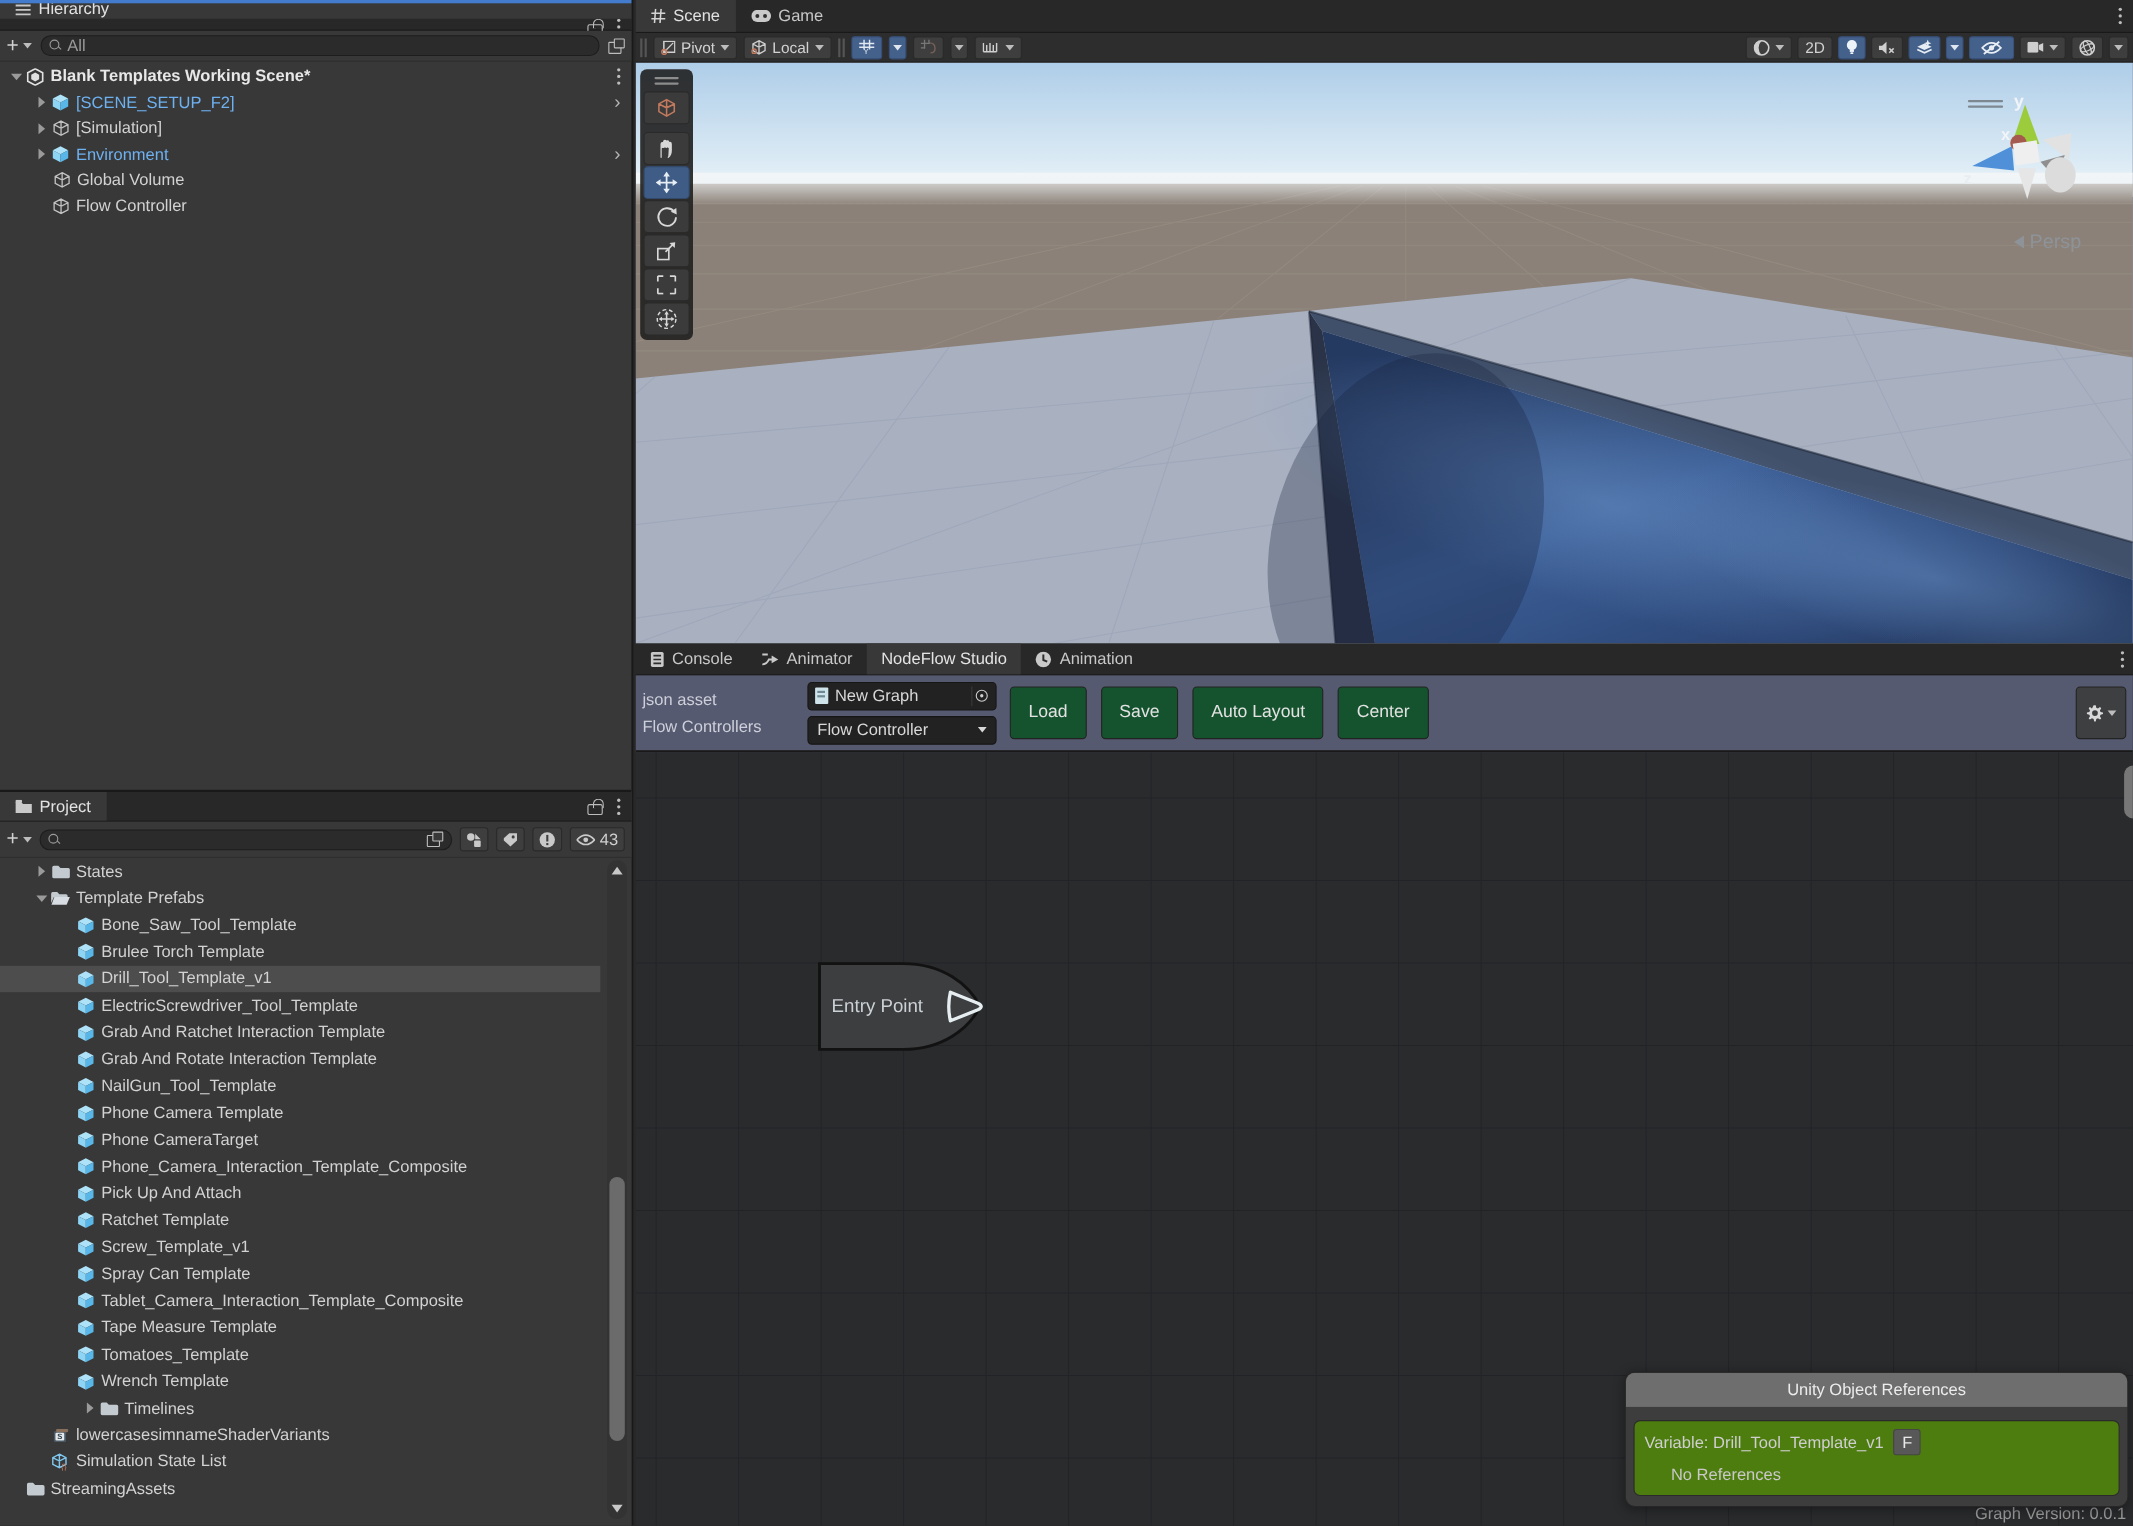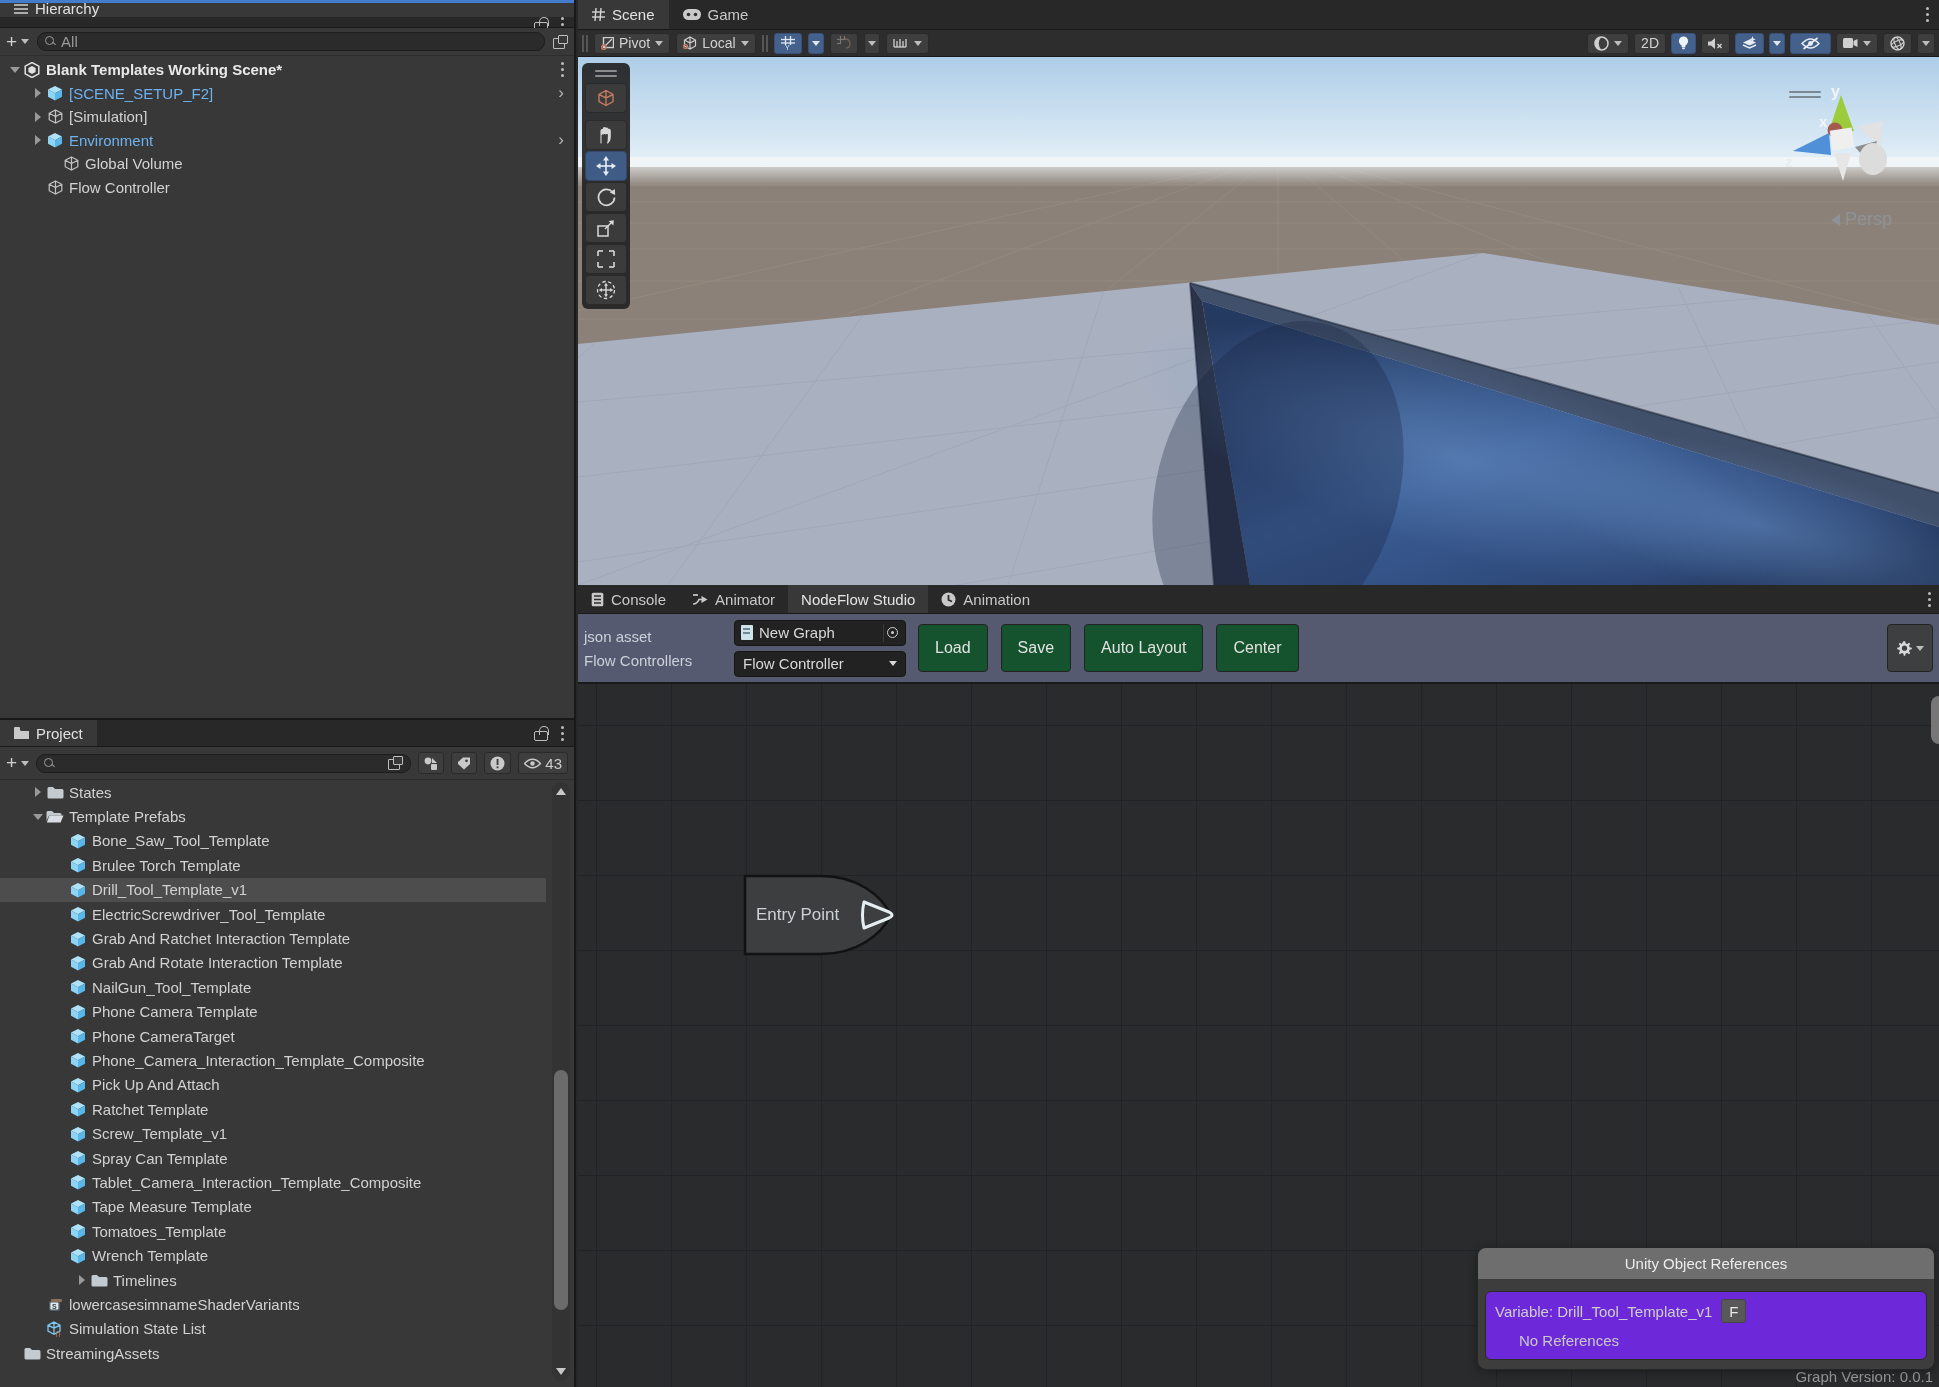--- a/index.html
+++ b/index.html
@@ -109,21 +109,21 @@
     background-size:75px 75px; background-position:18px 41px; overflow:hidden; }
   .entry-node { position:absolute; left:165px; top:189px; width:154px; height:84px; }
   .entry-node .elabel { position:absolute; left:13px; top:0; height:84px; display:flex; align-items:center; color:#ccd1d5; font-size:17px; }
   .gversion { position:absolute; right:6px; bottom:2px; color:#999999; font-size:15px; }
   .gscroll { position:absolute; right:-8px; top:12px; width:16px; height:48px; background:#777; border-radius:8px; }
 
   .refpanel { position:absolute; right:4px; bottom:17px; width:458px; background:#3d3d3d; border:1px solid #262626; border-radius:9px; overflow:hidden; box-shadow:0 2px 10px rgba(0,0,0,.35); }
   .refpanel .rhead { height:31px; background:#6e6e6e; color:#ececec; display:flex; align-items:center; justify-content:center; font-size:15px; }
   .refpanel .rbody { padding:7px 7px 9px; }
   .refpanel .objfield { height:29px; background:#262626; }
-  .refblock { margin-top:5px; background:#6d28d9; border:1px solid #2b2b2b; border-radius:6px; padding:7px 9px 10px; }
+  .refblock { margin-top:5px; background:#4d7c0f; border:1px solid #2b2b2b; border-radius:6px; padding:7px 9px 10px; }
   .refrow1 { display:flex; align-items:center; gap:9px; color:#cfcfcf; }
   .fbtn { width:25px; height:24px; background:#585858; border:1px solid #464646; border-radius:3px; color:#e8e8e8; display:flex; align-items:center; justify-content:center; }
   .refrow2 { margin-top:9px; padding-left:24px; color:#c9c9c9; }
 
   svg { display:block; }
   .ic { flex:0 0 auto; }
 </style>
 </head>
 <body>
 
@@ -209,21 +209,21 @@
             <svg width="16" height="16">
               <polygon points="8,1 15,4.6 8,8.2 1,4.6" fill="#aee2f8"></polygon>
               <polygon points="1,4.6 8,8.2 8,15.4 1,11.8" fill="#8ed4f5"></polygon>
               <polygon points="15,4.6 8,8.2 8,15.4 15,11.8" fill="#58b6e8"></polygon>
             </svg>
           </span>
           <span class="lbl">Environment</span>
           <span class="chev">›</span>
 
         </div>
-        <div class="trow arr-none" style="padding-left: 47px;">
+        <div class="trow arr-none" style="padding-left: 32px;">
           <span class="arrow"></span>
           <span class="icon">
             <svg width="15" height="15">
               <path d="M7.5,1 L13.8,4.3 L13.8,10.7 L7.5,14 L1.2,10.7 L1.2,4.3 Z M7.5,1 L7.5,7.6 M1.2,4.3 L7.5,7.6 L13.8,4.3 M7.5,14 L7.5,7.6" fill="none" stroke="#c2c2c2" stroke-width="1.2"></path>
             </svg>
           </span>
           <span class="lbl">Global Volume</span>
 
         </div>
         <div class="trow arr-none" style="padding-left: 31px;">

